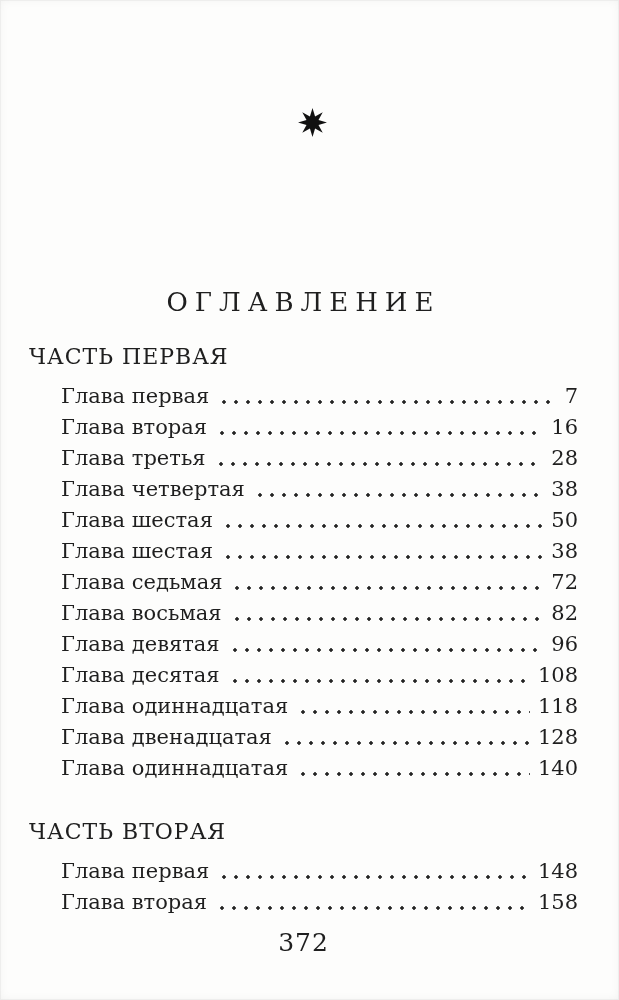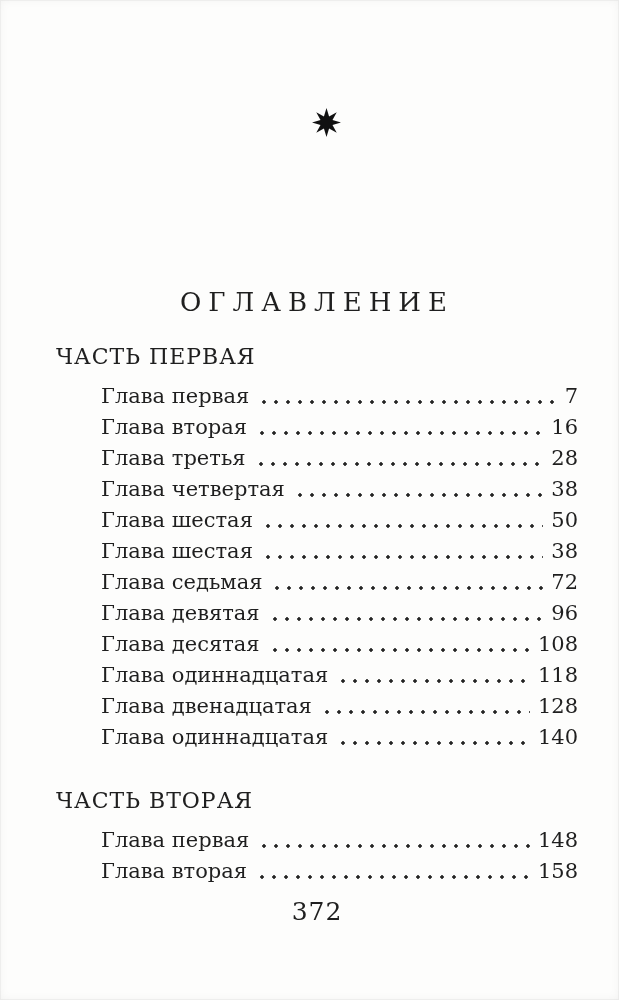--- a/index.html
+++ b/index.html
@@ -13,21 +13,21 @@
     height: 1000px;
     background: var(--paper);
     color: var(--ink);
     font-family: "DejaVu Serif", "Liberation Serif", serif;
     overflow: hidden;
   }
   .page {
     position: relative;
     width: 619px;
     height: 1000px;
-    padding: 0 41px 0 56px;
+    padding: 0 41px 0 29px;
     background: var(--paper);
     box-shadow: inset 0 0 10px rgba(0,0,0,0.05), inset 0 0 0 1px rgba(0,0,0,0.04);
   }
   .ornament {
     padding-top: 107px;
     text-align: center;
     height: 139px;
   }
   .ornament svg {
     display: inline-block;
@@ -49,21 +49,21 @@
   .toc { margin: 0; }
   .toc-section { margin-top: 24px; }
   .toc-section + .toc-section { margin-top: 34px; }
   .section-heading {
     margin: 0 0 10px 0;
     font-size: 22px;
     font-weight: 400;
     letter-spacing: 1px;
     line-height: 28px;
   }
-  .entries { margin-left: 45px; text-align: center; }
+  .entries { margin-left: 32px; text-align: center; }
   .toc-row {
     display: flex;
     align-items: stretch;
     height: 31px;
     font-size: 21px;
     line-height: 31px;
   }
   .toc-label {
     white-space: nowrap;
     padding-right: 7px;
@@ -142,20 +142,25 @@
     <span class="toc-leader"></span>
     <span class="toc-page">38</span>
   </div>
 
   <div class="toc-row">
     <span class="toc-label">Глава седьмая</span>
     <span class="toc-leader"></span>
     <span class="toc-page">72</span>
   </div>
 
+  <div class="toc-row">
+    <span class="toc-label">Глава восьмая</span>
+    <span class="toc-leader"></span>
+    <span class="toc-page">82</span>
+  </div>
 
   <div class="toc-row">
     <span class="toc-label">Глава девятая</span>
     <span class="toc-leader"></span>
     <span class="toc-page">96</span>
   </div>
 
   <div class="toc-row">
     <span class="toc-label">Глава десятая</span>
     <span class="toc-leader"></span>

